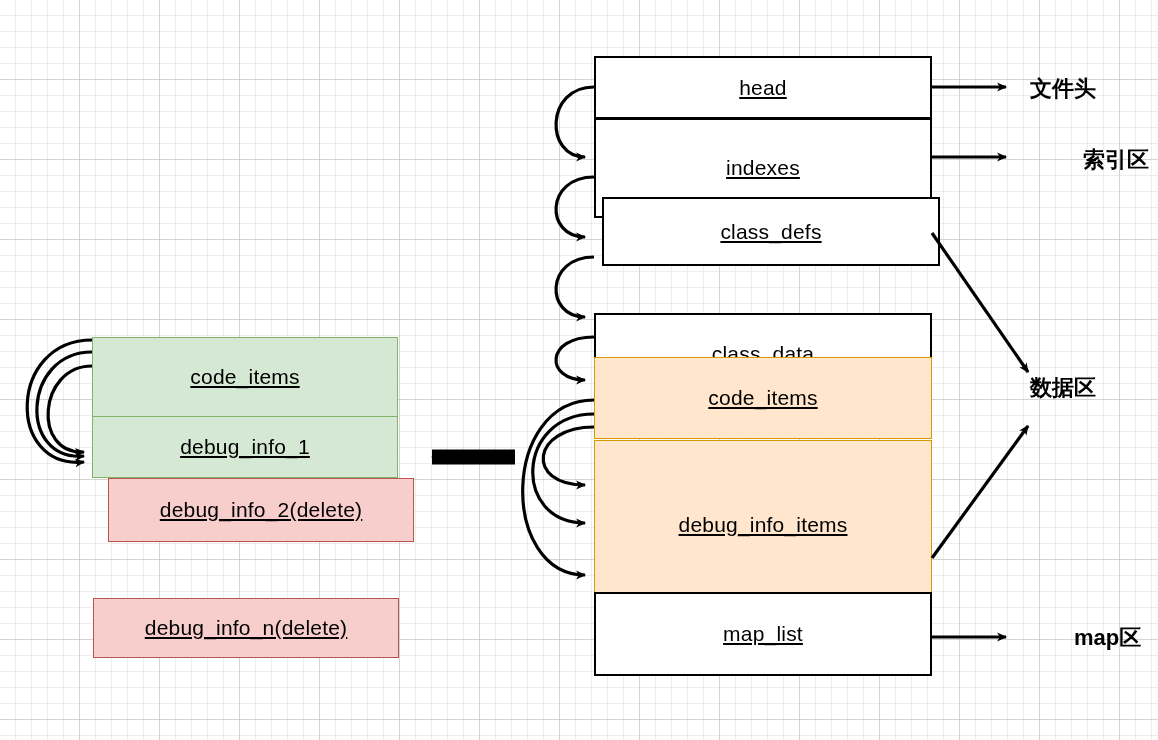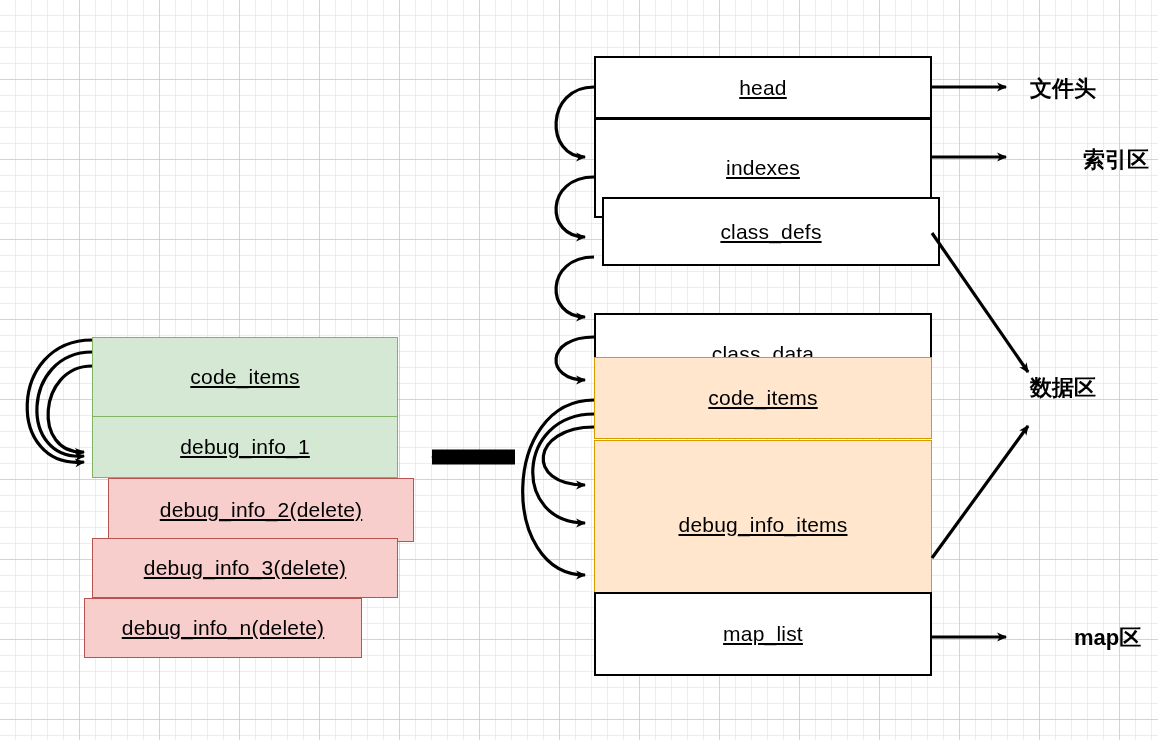--- a/index.html
+++ b/index.html
@@ -81,25 +81,22 @@
   </div>
 
   <div class="cell cell-green" style="left:92px;top:416px;width:306px;height:62px;">
     <span>debug_info_1</span>
   </div>
 
   <div class="cell cell-red" style="left:92px;top:478px;width:306px;height:64px;margin-left:16px;">
     <span>debug_info_2(delete)</span>
   </div>
 
-  <div class="cell cell-red" style="left:92px;top:538px;width:306px;height:60px;">
-    <span>debug_info_3(delete)</span>
-  </div>
 
-  <div class="cell cell-red" style="left:84px;top:598px;width:278px;height:60px;">
+  <div class="cell cell-red" style="left:93px;top:598px;width:306px;height:60px;">
     <span>debug_info_n(delete)</span>
   </div>
 
   <div class="label-cn" style="left:1030px;top:74px;">文件头</div>
 
   <div class="label-cn" style="left:1083px;top:145px;">索引区</div>
 
   <div class="label-cn" style="left:1030px;top:373px;">数据区</div>
 
   <div class="label-cn" style="left:1074px;top:623px;">map区</div>

